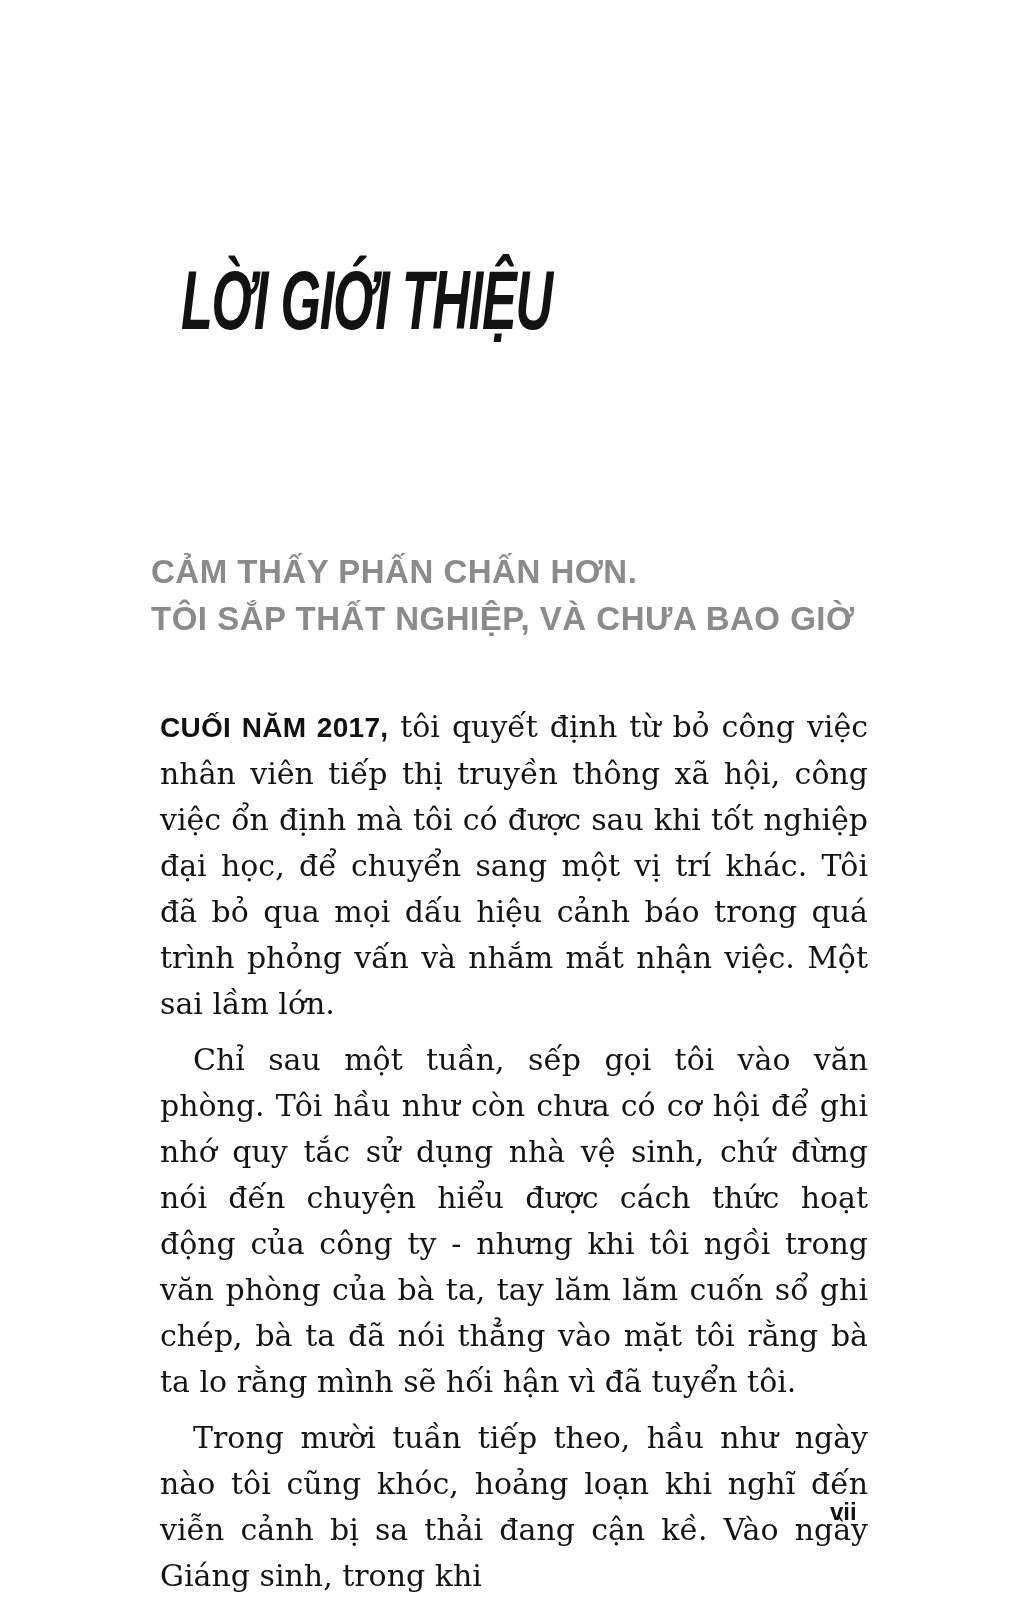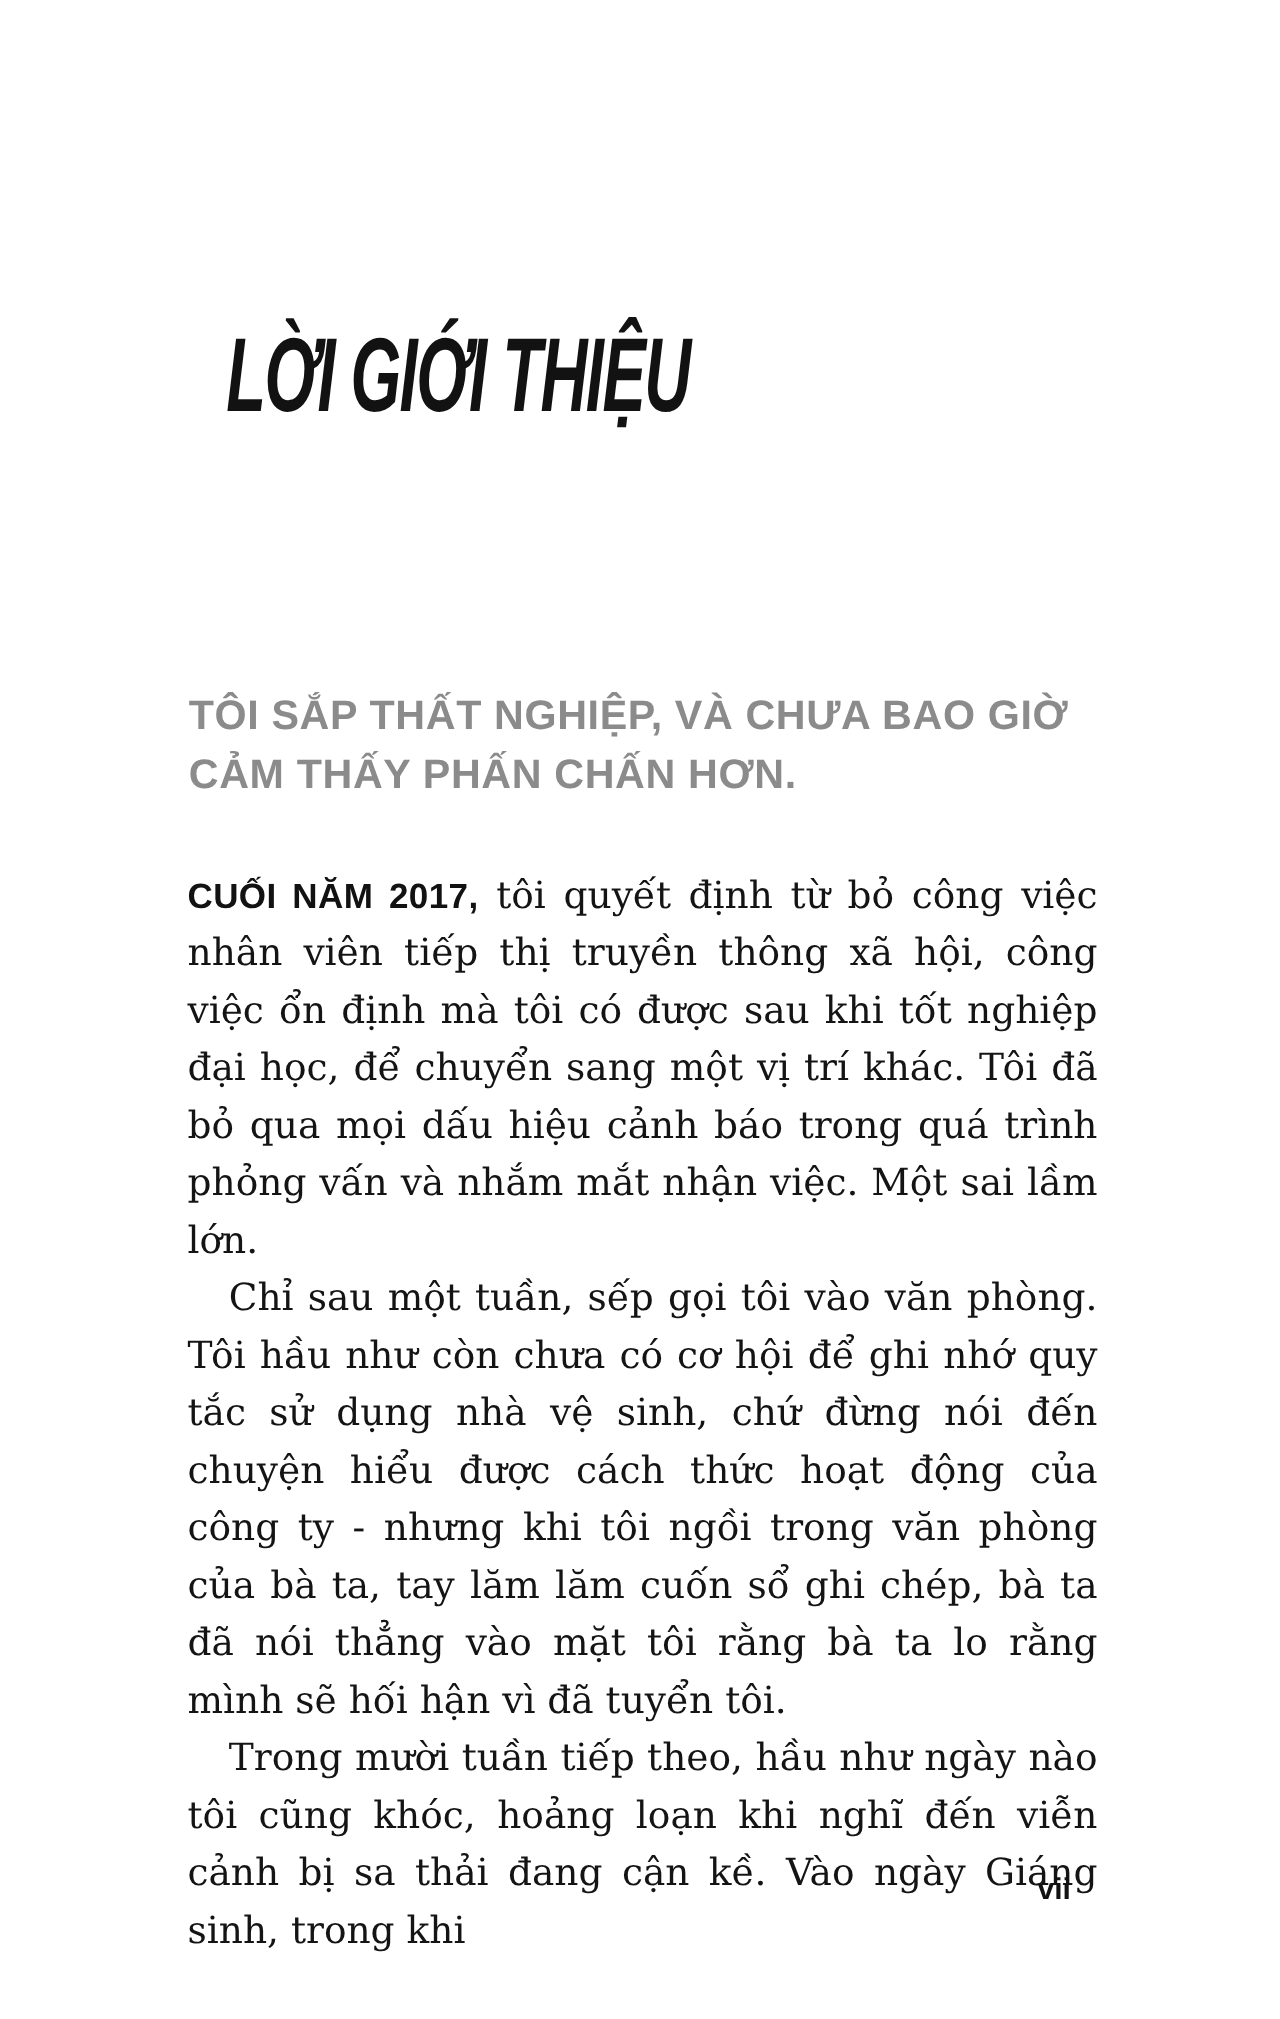--- a/index.html
+++ b/index.html
@@ -49,21 +49,21 @@
     left: 150px;
     top: 694px;
     width: 728px;
     font-family: "DejaVu Serif", serif;
     font-size: 30px;
     line-height: 46px;
     text-align: justify;
     color: #141414;
   }
   .body-text p {
-    margin: 0;
+    margin: 10px;
     padding: 0;
   }
   .body-text p.indent {
     text-indent: 33px;
   }
   .lead-in {
     font-family: "Liberation Sans", sans-serif;
     font-weight: 700;
     font-size: 28px;
     letter-spacing: 0.3px;
@@ -80,22 +80,22 @@
   }
 </style>
 </head>
 <body>
 
 <div class="page">
 
   <h1 class="chapter-title">LỜI GIỚI THIỆU</h1>
 
   <div class="subtitle">
+    <div class="sub-line">CẢM THẤY PHẤN CHẤN HƠN.</div>
     <div class="sub-line">TÔI SẮP THẤT NGHIỆP, VÀ CHƯA BAO GIỜ</div>
-    <div class="sub-line">CẢM THẤY PHẤN CHẤN HƠN.</div>
   </div>
 
   <div class="body-text">
     <p><span class="lead-in">CUỐI NĂM 2017,</span><span> tôi quyết định từ bỏ công việc nhân viên tiếp thị truyền thông xã hội, công việc ổn định mà tôi có được sau khi tốt nghiệp đại học, để chuyển sang một vị trí khác. Tôi đã bỏ qua mọi dấu hiệu cảnh báo trong quá trình phỏng vấn và nhắm mắt nhận việc. Một sai lầm lớn.</span></p>
     <p class="indent">Chỉ sau một tuần, sếp gọi tôi vào văn phòng. Tôi hầu như còn chưa có cơ hội để ghi nhớ quy tắc sử dụng nhà vệ sinh, chứ đừng nói đến chuyện hiểu được cách thức hoạt động của công ty - nhưng khi tôi ngồi trong văn phòng của bà ta, tay lăm lăm cuốn sổ ghi chép, bà ta đã nói thẳng vào mặt tôi rằng bà ta lo rằng mình sẽ hối hận vì đã tuyển tôi.</p>
     <p class="indent">Trong mười tuần tiếp theo, hầu như ngày nào tôi cũng khóc, hoảng loạn khi nghĩ đến viễn cảnh bị sa thải đang cận kề. Vào ngày Giáng sinh, trong khi</p>
   </div>
 
   <div class="folio">vii</div>
 

